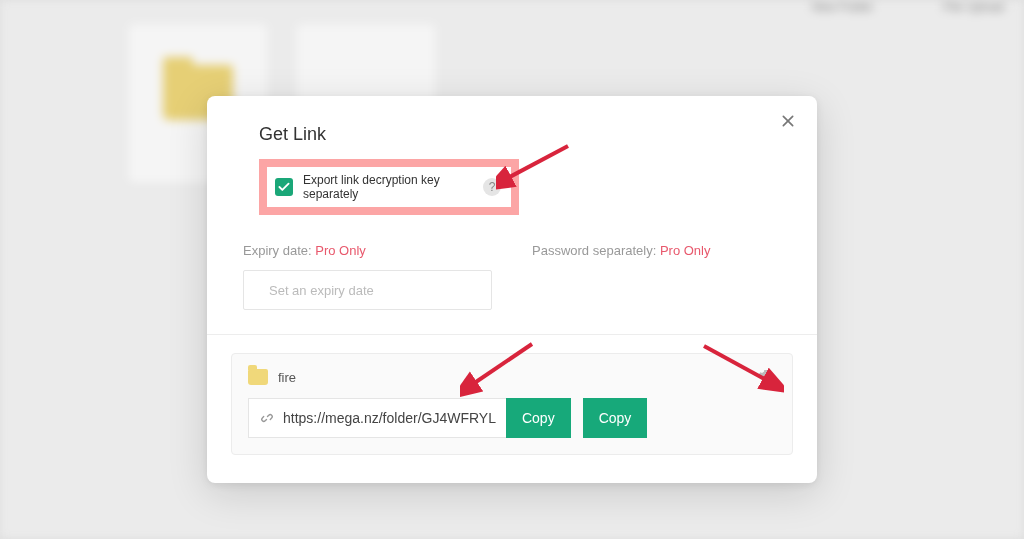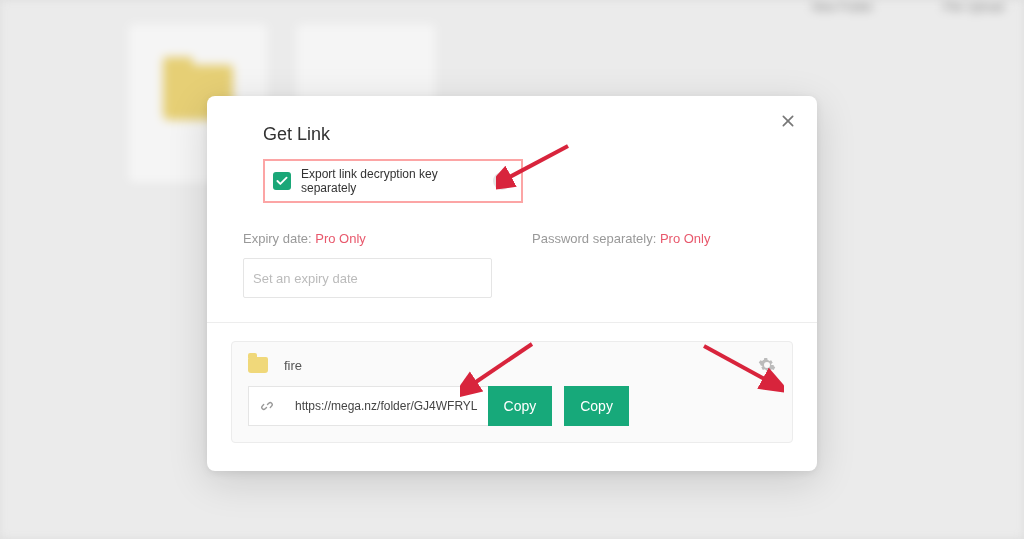--- a/index.html
+++ b/index.html
@@ -84,31 +84,30 @@
       cursor: pointer;
       color: #777;
       width: 22px;
       height: 22px;
       display: flex;
       align-items: center;
       justify-content: center;
     }
     .dialog-close svg { width: 16px; height: 16px; }
     .dialog-header {
-      padding: 28px 36px 10px 36px;
-      margin-left: 20px;
+      padding: 28px 36px 10px 52px;
     }
     .dialog-title {
       font-size: 18px;
       font-weight: 500;
       color: #333;
       margin-bottom: 14px;
     }
     .highlight-box {
-      border: 2px solid #fca5a5;
+      border: 8px solid #fca5a5;
       padding: 6px 10px 6px 8px;
       display: inline-flex;
       align-items: center;
       gap: 10px;
       width: 260px;
     }
     .checkbox {
       width: 18px;
       height: 18px;
       background: #1aa778;
@@ -147,21 +146,21 @@
       font-size: 13px;
       color: #999;
       margin-bottom: 12px;
     }
     .option-label .pro-only {
       color: #e8586c;
     }
     .faux-input {
       border: 1px solid #e5e5e5;
       height: 40px;
-      padding: 0 9px;
+      padding: 0 25px;
       display: flex;
       align-items: center;
       color: #bbb;
       font-size: 13px;
       border-radius: 2px;
     }
     .divider {
       height: 1px;
       background: #ededed;
     }
@@ -170,21 +169,21 @@
     }
     .result-panel {
       border: 1px solid #ececec;
       border-radius: 4px;
       background: #fafafa;
       padding: 14px 16px 16px 16px;
     }
     .result-top {
       display: flex;
       align-items: center;
-      gap: 16px;
+      gap: 10px;
       margin-bottom: 12px;
     }
     .mini-folder {
       width: 20px;
       height: 16px;
       background: #f0d87a;
       border-radius: 2px 2px 3px 3px;
       position: relative;
       flex-shrink: 0;
     }
@@ -219,23 +218,23 @@
     }
     .field {
       flex: 1;
       display: flex;
       align-items: center;
       background: #fff;
       border: 1px solid #e5e5e5;
       border-right: none;
       padding: 0 10px;
       height: 40px;
-      gap: 20px;
+      gap: 8px;
       color: #444;
-      font-size: 12px;
+      font-size: 14px;
       overflow: hidden;
     }
     .field-icon {
       color: #999;
       flex-shrink: 0;
       width: 16px;
       height: 16px;
     }
     .field-text {
       white-space: nowrap;

